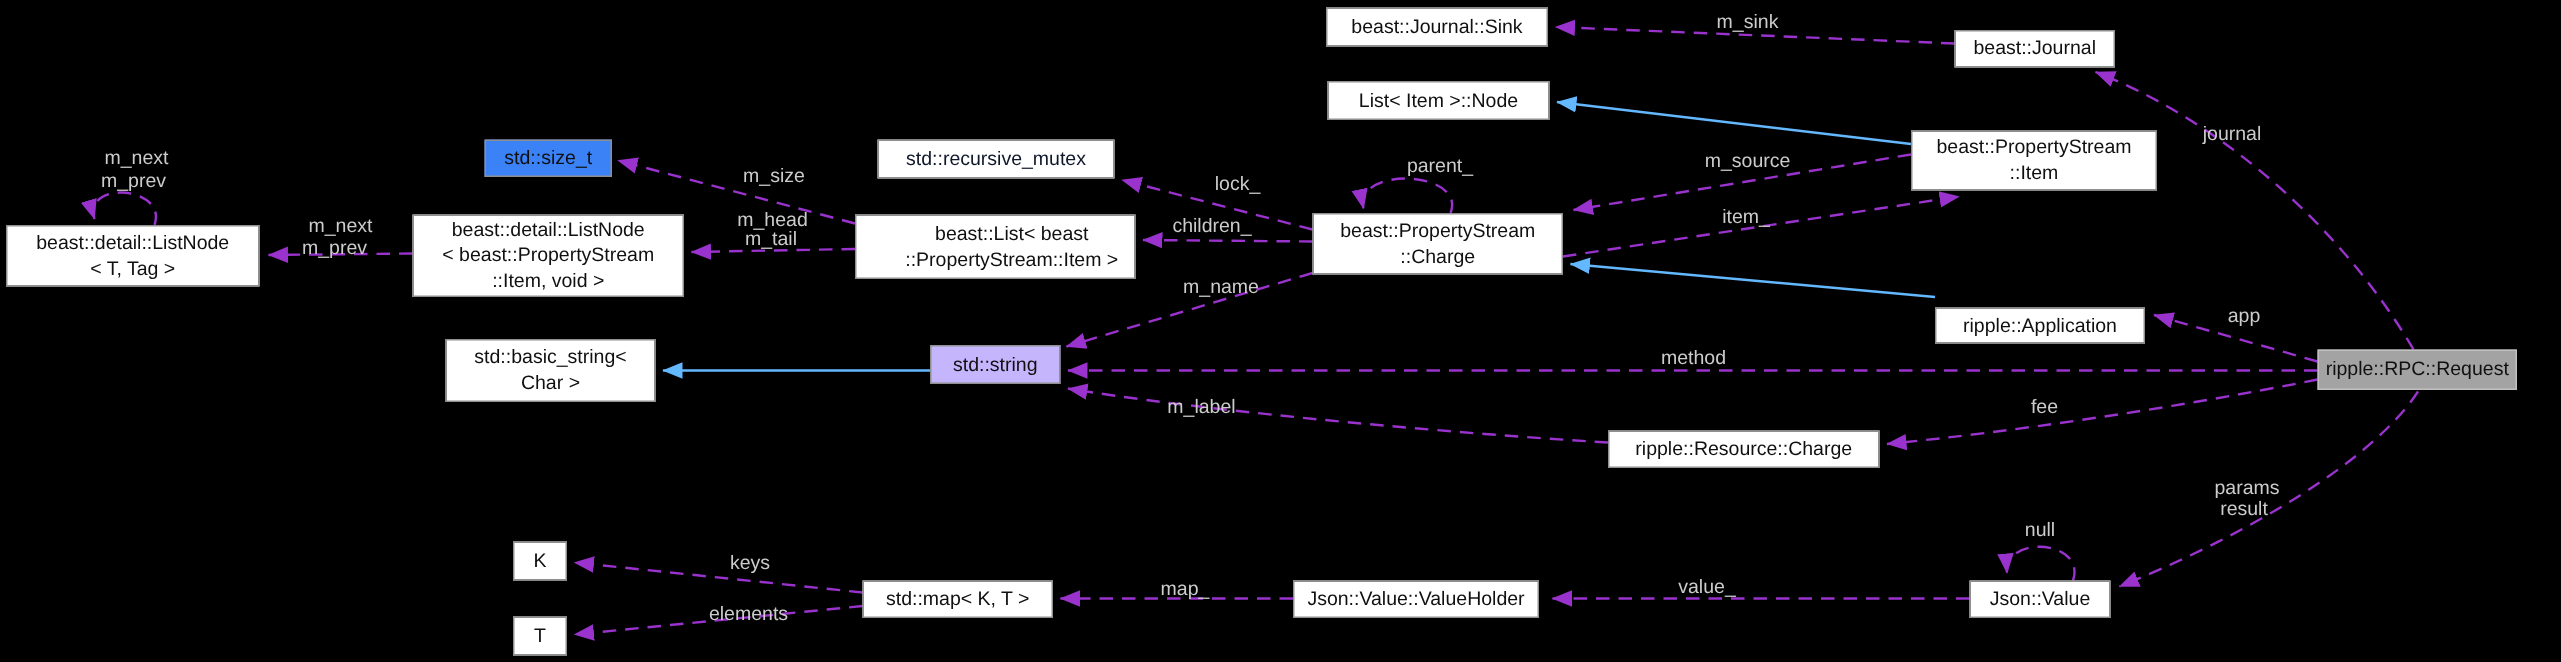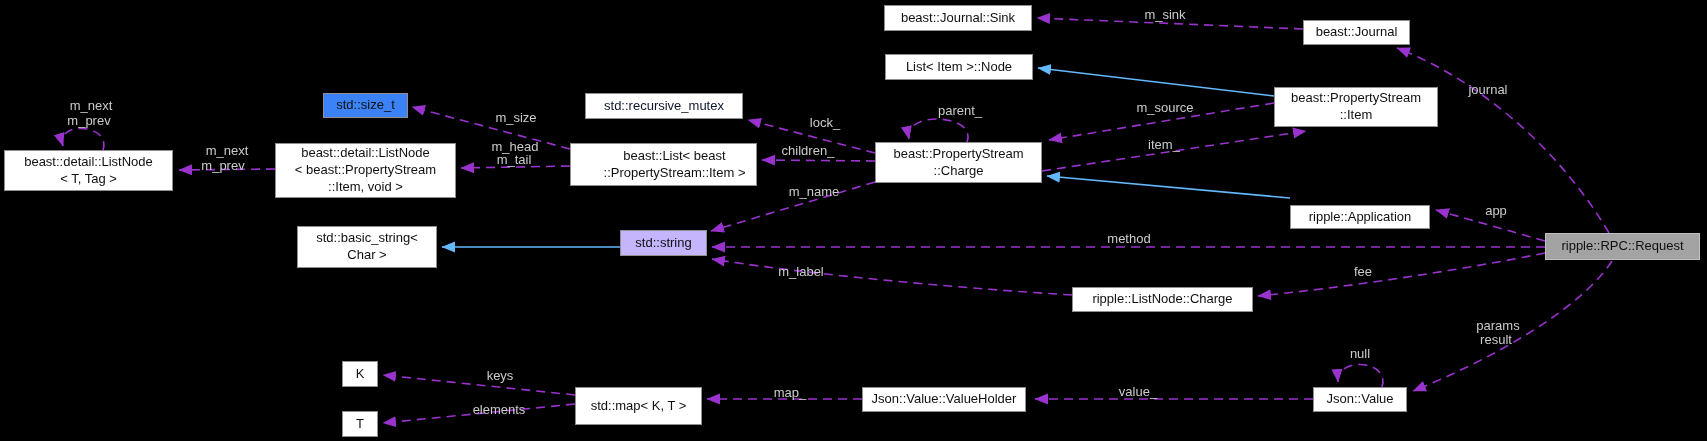--- a/index.html
+++ b/index.html
@@ -122,40 +122,40 @@
       <div class="node" style="left: 1303px; top: 20px; width: 107px; height: 25px; background: #ffffff; border: 1.5px solid rgb(143, 143, 143); color: rgb(16, 16, 16);">
         <div>beast::Journal</div>
       </div>
       <div class="node" style="left: 1274px; top: 87px; width: 164px; height: 40px; background: rgb(255, 255, 255); border: 1.5px solid rgb(143, 143, 143); color: rgb(16, 16, 16);">
         <div>beast::PropertyStream</div>
         <div>::Item</div>
       </div>
       <div class="node" style="left: 1290px; top: 183px; width: 140px; height: 24px; background: rgb(255, 255, 255); border: 1.5px solid rgb(143, 143, 143); color: rgb(16, 16, 16); margin-top: 22px;">
         <div>ripple::Application</div>
       </div>
-      <div class="node" style="left: 1545px; top: 233px; width: 155px; height: 27px; background: rgb(163, 163, 163); border: 1.5px solid rgb(192, 192, 192); color: rgb(16, 16, 16);">
+      <div class="node" style="left: 1545px; top: 233px; width: 133px; height: 27px; background: rgb(163, 163, 163); border: 1.5px solid rgb(192, 192, 192); color: rgb(16, 16, 16);">
         <div>ripple::RPC::Request</div>
       </div>
       <div class="node" style="left: 297px; top: 226px; width: 140px; height: 42px; background: rgb(255, 255, 255); border: 1.5px solid rgb(143, 143, 143); color: rgb(16, 16, 16);">
         <div>std::basic_string&lt;</div>
         <div>Char &gt;</div>
       </div>
       <div class="node" style="left: 620px; top: 230px; width: 87px; height: 26px; background: #c4b5fd; border: 1.5px solid rgb(143, 143, 143); color: rgb(16, 16, 16);">
         <div>std::string</div>
       </div>
       <div class="node" style="left: 1072px; top: 287px; width: 181px; height: 25px; background: rgb(255, 255, 255); border: 1.5px solid rgb(143, 143, 143); color: rgb(16, 16, 16);">
-        <div>ripple::ListNode::Charge</div>
+        <div>ripple::Resource::Charge</div>
       </div>
       <div class="node" style="left: 342px; top: 361px; width: 36px; height: 26px; background: rgb(255, 255, 255); border: 1.5px solid rgb(143, 143, 143); color: rgb(16, 16, 16);">
         <div>K</div>
       </div>
       <div class="node" style="left: 342px; top: 411px; width: 36px; height: 26px; background: rgb(255, 255, 255); border: 1.5px solid rgb(143, 143, 143); color: rgb(16, 16, 16);">
         <div>T</div>
       </div>
-      <div class="node" style="left: 575px; top: 387px; width: 127px; height: 38px; background: rgb(255, 255, 255); border: 1.5px solid rgb(143, 143, 143); color: rgb(16, 16, 16);">
+      <div class="node" style="left: 575px; top: 387px; width: 127px; height: 25px; background: rgb(255, 255, 255); border: 1.5px solid rgb(143, 143, 143); color: rgb(16, 16, 16);">
         <div>std::map&lt; K, T &gt;</div>
       </div>
       <div class="node" style="left: 862px; top: 387px; width: 164px; height: 25px; background: rgb(255, 255, 255); border: 1.5px solid rgb(143, 143, 143); color: rgb(16, 16, 16);">
         <div>Json::Value::ValueHolder</div>
       </div>
       <div class="node" style="left: 1313px; top: 387px; width: 94px; height: 25px; background: rgb(255, 255, 255); border: 1.5px solid rgb(143, 143, 143); color: rgb(16, 16, 16);">
         <div>Json::Value</div>
       </div>
     </div>
 </div>

